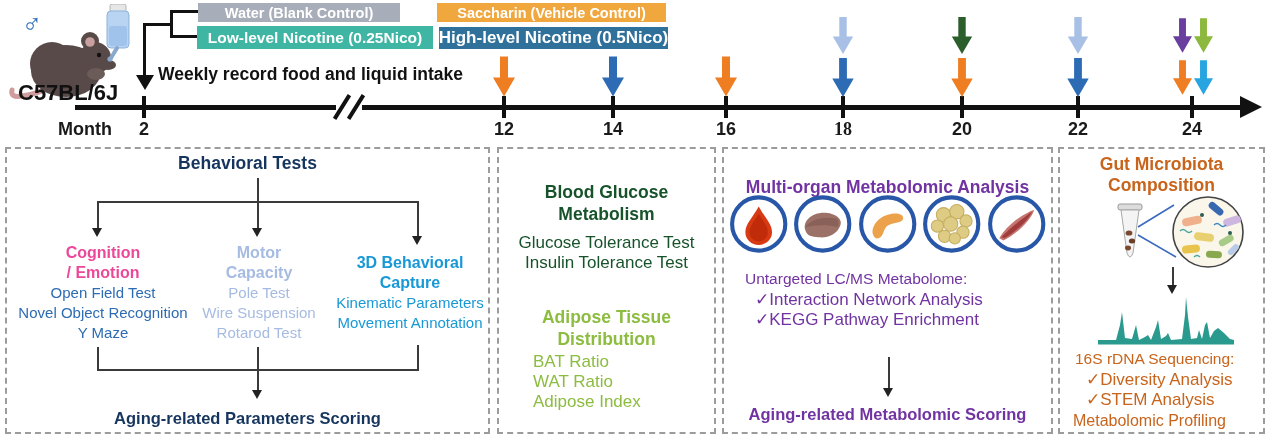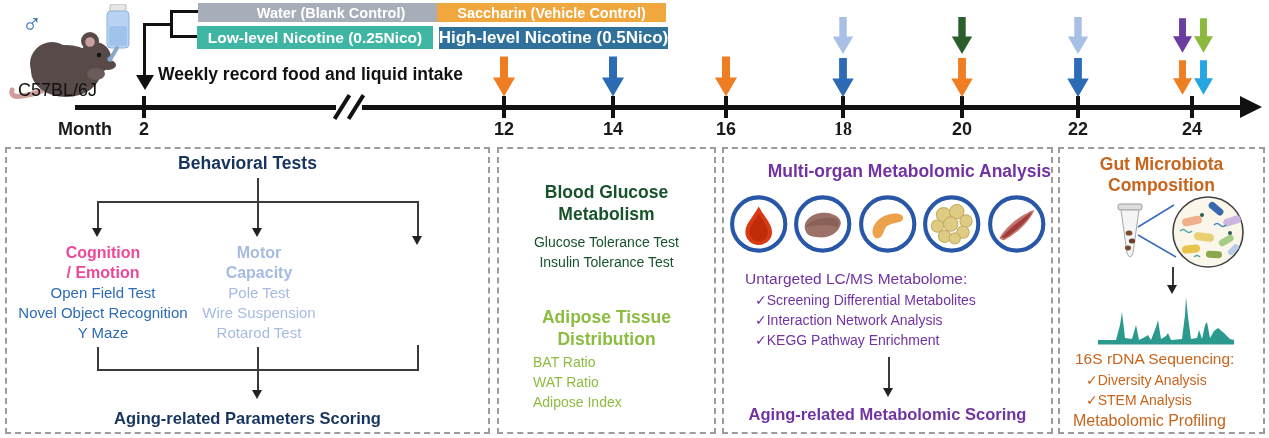--- a/index.html
+++ b/index.html
@@ -32,24 +32,24 @@
   .p1col .hd{font-weight:700;font-size:16px;line-height:20px;white-space:nowrap;}
   .p1col .it{font-size:15px;line-height:20px;white-space:nowrap;}
   .c-cog .hd{color:#ec4899;} .c-cog .it{color:#2d6bb3;}
   .c-mot .hd,.c-mot .it{color:#a6bbe2;}
   .c-cap .hd,.c-cap .it{color:#1899d6;}
   .outcome{position:absolute;left:0;right:0;text-align:center;font-weight:700;font-size:16.5px;white-space:nowrap;}
   .navy{color:#16355e;}
   .dkgreen{color:#17532a;} .ltgreen{color:#8cbc40;} .purple{color:#7133a2;} .orangetx{color:#c8641c;}
   .cen{left:0;right:0;text-align:center;}
   .p2title{position:absolute;font-weight:700;font-size:17.5px;line-height:22px;white-space:nowrap;}
-  .p2items{position:absolute;font-size:14px;line-height:19.5px;white-space:nowrap;}
+  .p2items{position:absolute;font-size:17px;line-height:19.5px;white-space:nowrap;}
   .chk{display:block;}
   .organ-row{position:absolute;left:4px;right:4px;top:44px;display:flex;justify-content:center;gap:3px;}
-  .subject-label{position:absolute;left:18px;top:80px;font-size:18px;font-weight:400;color:#111;}
+  .subject-label{position:absolute;left:18px;top:80px;font-size:22px;font-weight:700;color:#111;}
   .male{position:absolute;left:22px;top:8px;font-size:27px;font-weight:700;color:#2a6db8;}
 </style>
 </head>
 <body>
 
 <div class="canvas">
 
   <span class="male">♂</span>
   <svg class="abs" style="left:8px;top:22px;" width="112" height="80" viewBox="0 0 112 80">
     <path d="M4,68 Q2,76 14,74 Q30,72 44,64" stroke="#cf9d9d" stroke-width="5" fill="none" stroke-linecap="round"></path>
@@ -64,21 +64,21 @@
   </svg>
   <svg class="abs" style="left:100px;top:4px;" width="38" height="60" viewBox="0 0 38 60">
     <rect x="10" y="0" width="16" height="8" rx="2" fill="#e6e6e6" stroke="#b5b5b5"></rect>
     <rect x="7" y="7" width="22" height="37" rx="4" fill="#b8d4f2" stroke="#8fb3da"></rect>
     <rect x="9" y="22" width="18" height="20" rx="3" fill="#9fc3eb"></rect>
     <path d="M17,44 L11,54" stroke="#88a8cc" stroke-width="4" stroke-linecap="round"></path>
     <circle cx="10" cy="55" r="2.6" fill="#88a8cc"></circle>
   </svg>
   <div class="subject-label">C57BL/6J</div>
 
-  <div class="legend-box" style="left: 198px; top: 3px; width: 266px; height: 19px; background-color: rgb(168, 174, 185);">Water (Blank Control)</div>
+  <div class="legend-box" style="left: 198px; top: 3px; width: 202px; height: 19px; background-color: rgb(168, 174, 185);">Water (Blank Control)</div>
   <div class="legend-box" style="left: 197px; top: 26px; width: 236px; height: 23px; font-size: 15.5px; background-color: rgb(63, 181, 163);">Low-level Nicotine (0.25Nico)</div>
   <div class="legend-box" style="left: 437px; top: 3px; width: 229px; height: 19px; background-color: rgb(240, 167, 62);">Saccharin (Vehicle Control)</div>
   <div class="legend-box" style="left: 439px; top: 27px; width: 229px; height: 22px; font-size: 17px; background-color: rgb(48, 113, 156);">High-level Nicotine (0.5Nico)</div>
 
   <div class="hline blk" style="left:170px;top:10px;width:28px;height:3px;"></div>
   <div class="hline blk" style="left:170px;top:35px;width:27px;height:3px;"></div>
   <div class="vline blk" style="left:170px;top:10px;width:3px;height:28px;"></div>
   <div class="hline blk" style="left:143px;top:23px;width:30px;height:3px;"></div>
   <div class="vline blk" style="left:143px;top:23px;width:3px;height:53px;"></div>
   <div class="dn-arrowhead" style="left:136px;top:75px;"></div>
@@ -171,20 +171,26 @@
       <div class="it">Novel Object Recognition</div>
       <div class="it">Y Maze</div>
     </div>
     <div class="p1col c-mot" style="left:172px;top:94px;width:160px;">
       <div class="hd">Motor</div>
       <div class="hd">Capacity</div>
       <div class="it">Pole Test</div>
       <div class="it">Wire Suspension</div>
       <div class="it">Rotarod Test</div>
     </div>
+    <div class="p1col c-cap" style="left:322px;top:104px;width:162px;">
+      <div class="hd">3D Behavioral</div>
+      <div class="hd">Capture</div>
+      <div class="it">Kinematic Parameters</div>
+      <div class="it">Movement Annotation</div>
+    </div>
 
     <div class="tline" style="left:90px;top:198px;width:2px;height:23px;"></div>
     <div class="tline" style="left:250px;top:198px;width:2px;height:23px;"></div>
     <div class="tline" style="left:410px;top:196px;width:2px;height:25px;"></div>
     <div class="tline" style="left:90px;top:220px;width:322px;height:2px;"></div>
     <div class="tline" style="left:250px;top:220px;width:2px;height:21px;"></div>
     <div class="t-arrowhead" style="left:245px;top:241px;"></div>
 
     <div class="outcome navy" style="top:260px;">Aging-related Parameters Scoring</div>
   </div>
@@ -203,21 +209,21 @@
       <div>Distribution</div>
     </div>
     <div class="p2items ltgreen" style="left:34px;top:203px;line-height:20px;">
       <span class="chk">BAT Ratio</span>
       <span class="chk">WAT Ratio</span>
       <span class="chk">Adipose Index</span>
     </div>
   </div>
 
   <div class="panel" style="left:722px;top:147px;width:331px;height:287px;">
-    <div class="p-title purple" style="top:12px;text-align:right;">Multi-organ Metabolomic Analysis</div>
+    <div class="p-title purple" style="top:28px;">Multi-organ Metabolomic Analysis</div>
     <div class="organ-row">
       <svg width="62" height="62" viewBox="0 0 60 60">
         <circle cx="30" cy="30" r="26" fill="#fff" stroke="#2857a8" stroke-width="4"></circle>
         <path d="M30,13 C36,24 43,30 43,38 A13,12.5 0 1,1 17,38 C17,30 24,24 30,13 Z" fill="#d83a14"></path>
         <path d="M30,20 C34,27 39,32 39,38 A9,9 0 1,1 21,38 C21,32 26,27 30,20 Z" fill="#c02c0a"></path>
       </svg>
       <svg width="62" height="62" viewBox="0 0 60 60">
         <circle cx="30" cy="30" r="26" fill="#fff" stroke="#2857a8" stroke-width="4"></circle>
         <path d="M13,36 C10,27 20,18 33,19 C44,20 50,26 47,32 C44,40 35,44 26,43 C19,42 15,42 13,36 Z" fill="#9c7268"></path>
         <path d="M13,33 C18,26 30,22 44,25 C46,28 46,31 44,33 C36,30 22,31 13,33 Z" fill="#8a6158"></path>
@@ -240,21 +246,20 @@
         </g>
       </svg>
       <svg width="62" height="62" viewBox="0 0 60 60">
         <circle cx="30" cy="30" r="26" fill="#fff" stroke="#2857a8" stroke-width="4"></circle>
         <path d="M13,44 C20,31 38,19 47,16 C45,25 30,40 17,46 Z" fill="#c4766f"></path>
         <path d="M15,43 C24,33 38,23 45,18 C41,27 28,38 18,44 Z" fill="#a03c3c"></path>
       </svg>
     </div>
     <div class="p2items purple" style="left:21px;top:120px;font-size:15.5px;line-height:20px;">Untargeted LC/MS Metabolome:</div>
     <div class="p2items purple" style="left:31px;top:141px;line-height:20px;">
-      <span class="chk">✓Screening Differential Metabolites</span>
       <span class="chk">✓Interaction Network Analysis</span>
       <span class="chk">✓KEGG Pathway Enrichment</span>
     </div>
     <div class="tline" style="left:164px;top:208px;width:2px;height:31px;"></div>
     <div class="t-arrowhead" style="left:159px;top:239px;"></div>
     <div class="outcome purple" style="top:256px;">Aging-related Metabolomic Scoring</div>
   </div>
 
   <div class="panel" style="left:1058px;top:147px;width:207px;height:287px;">
     <div class="p-title orangetx" style="top:5px;">

